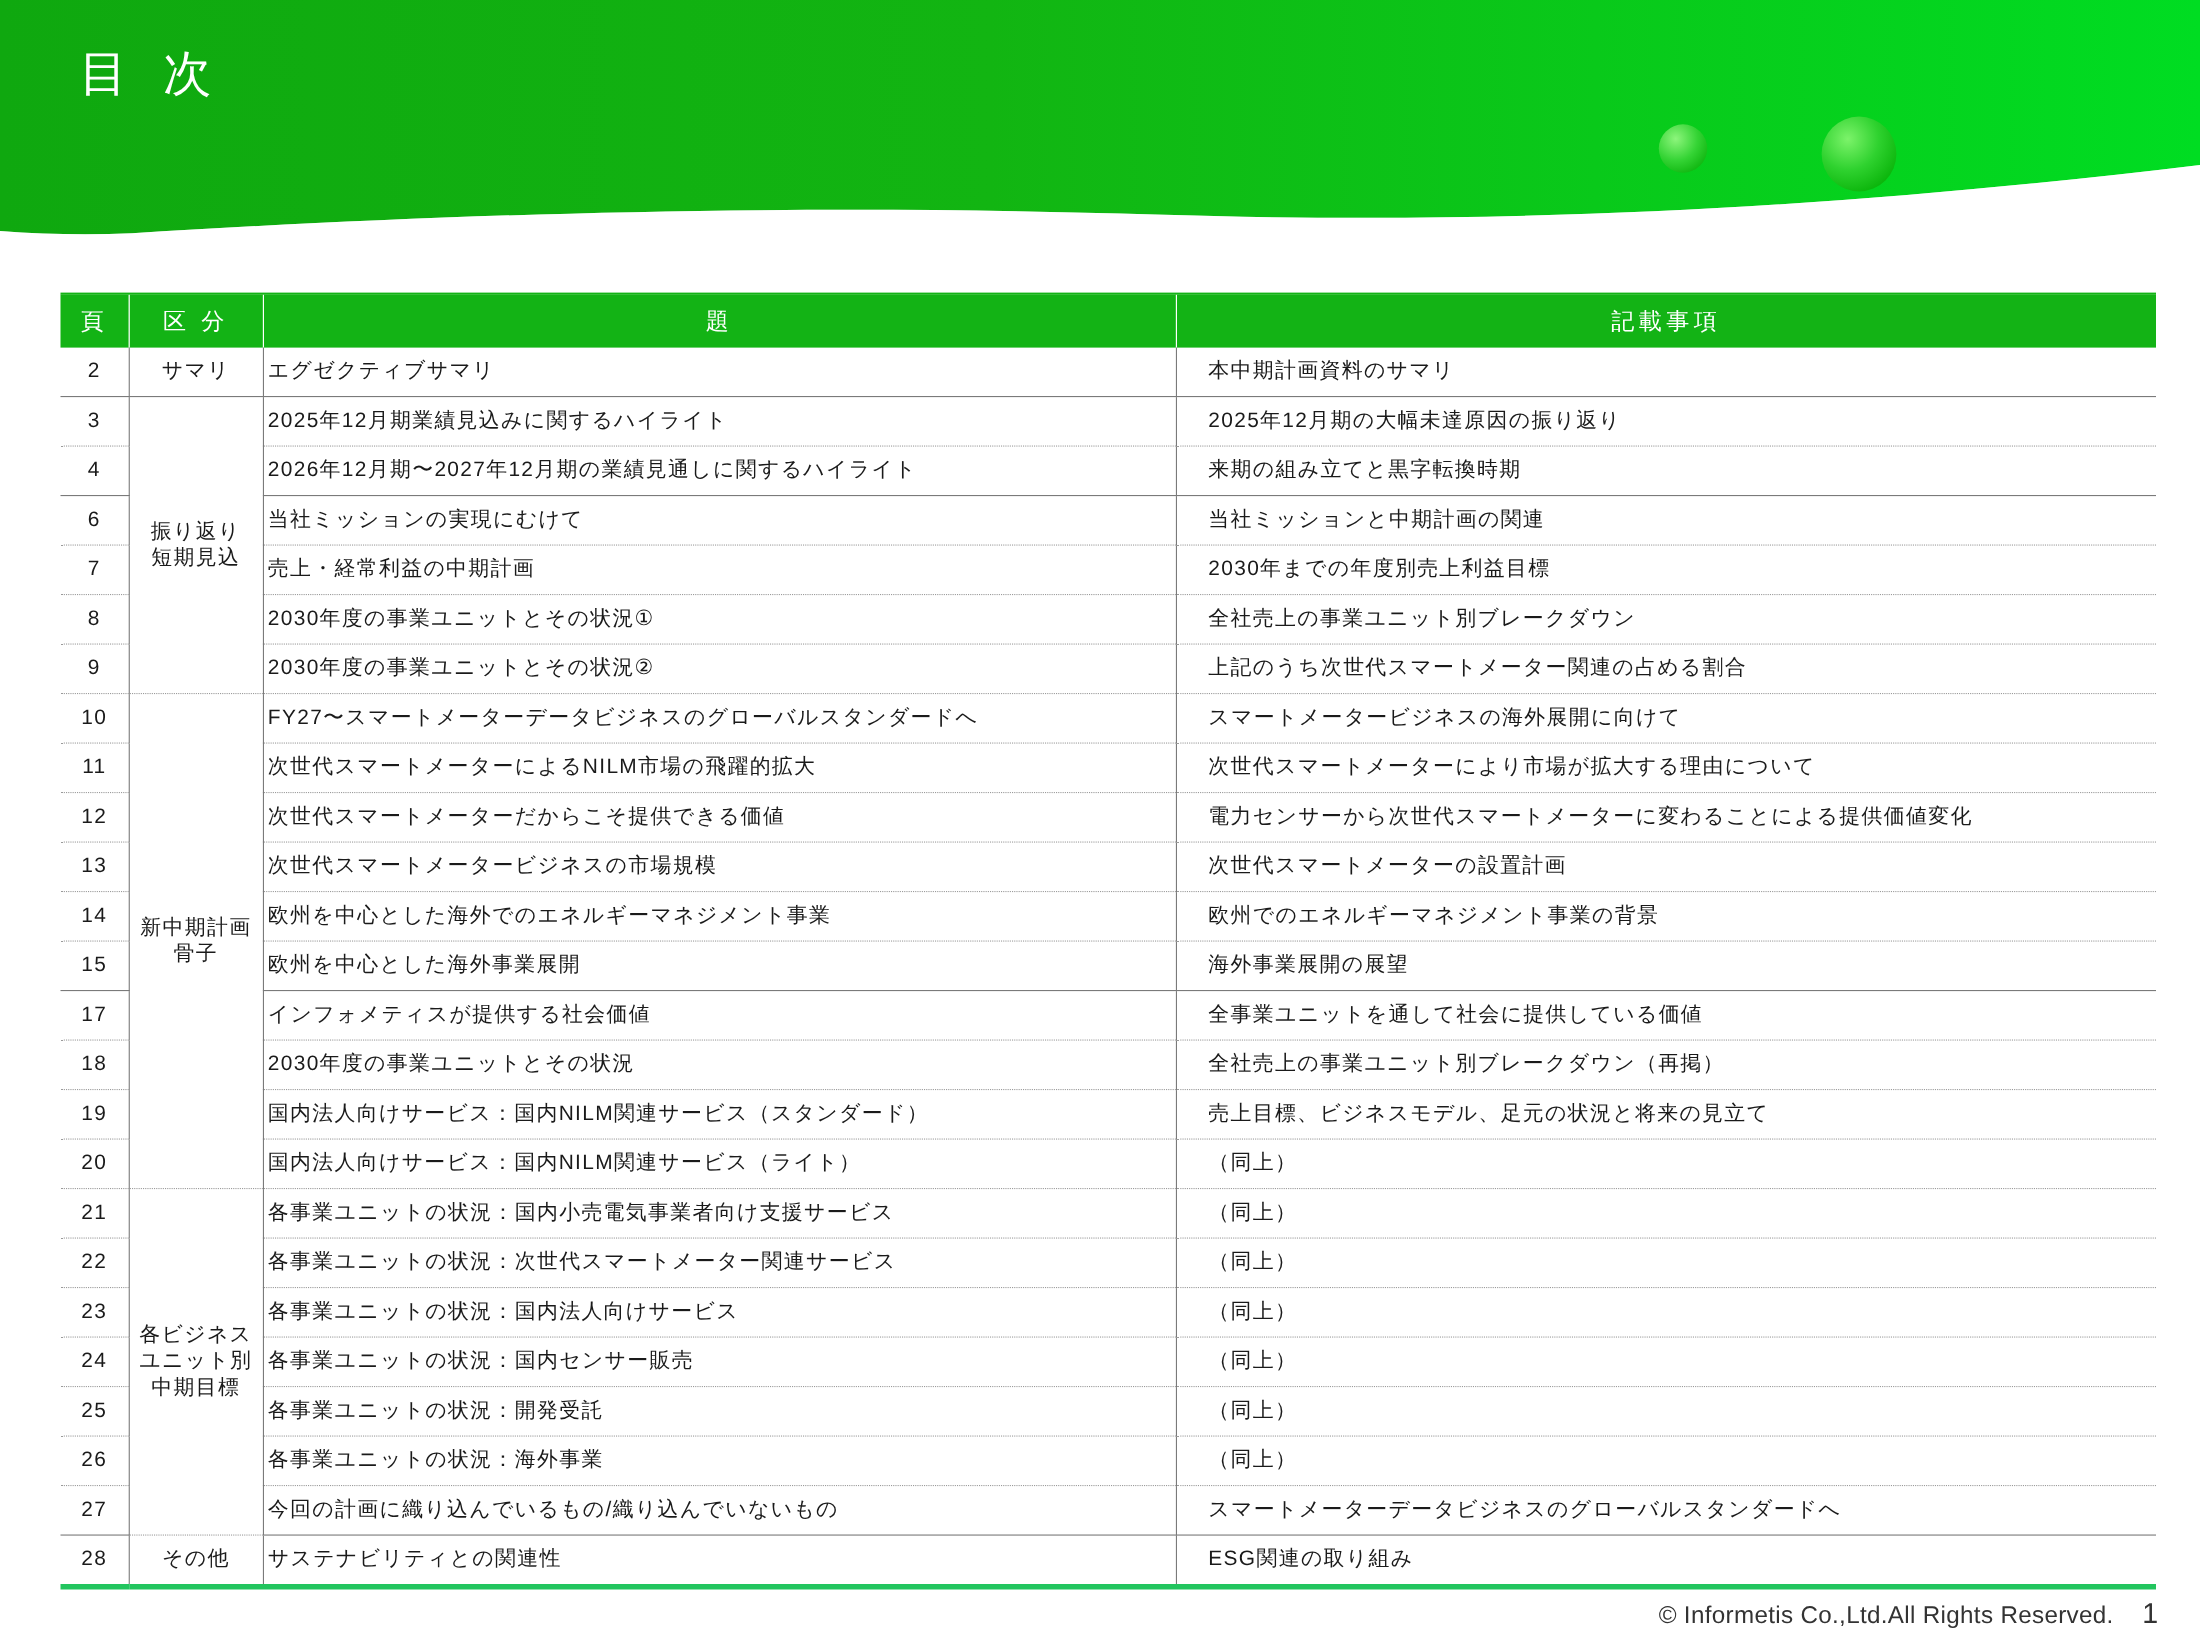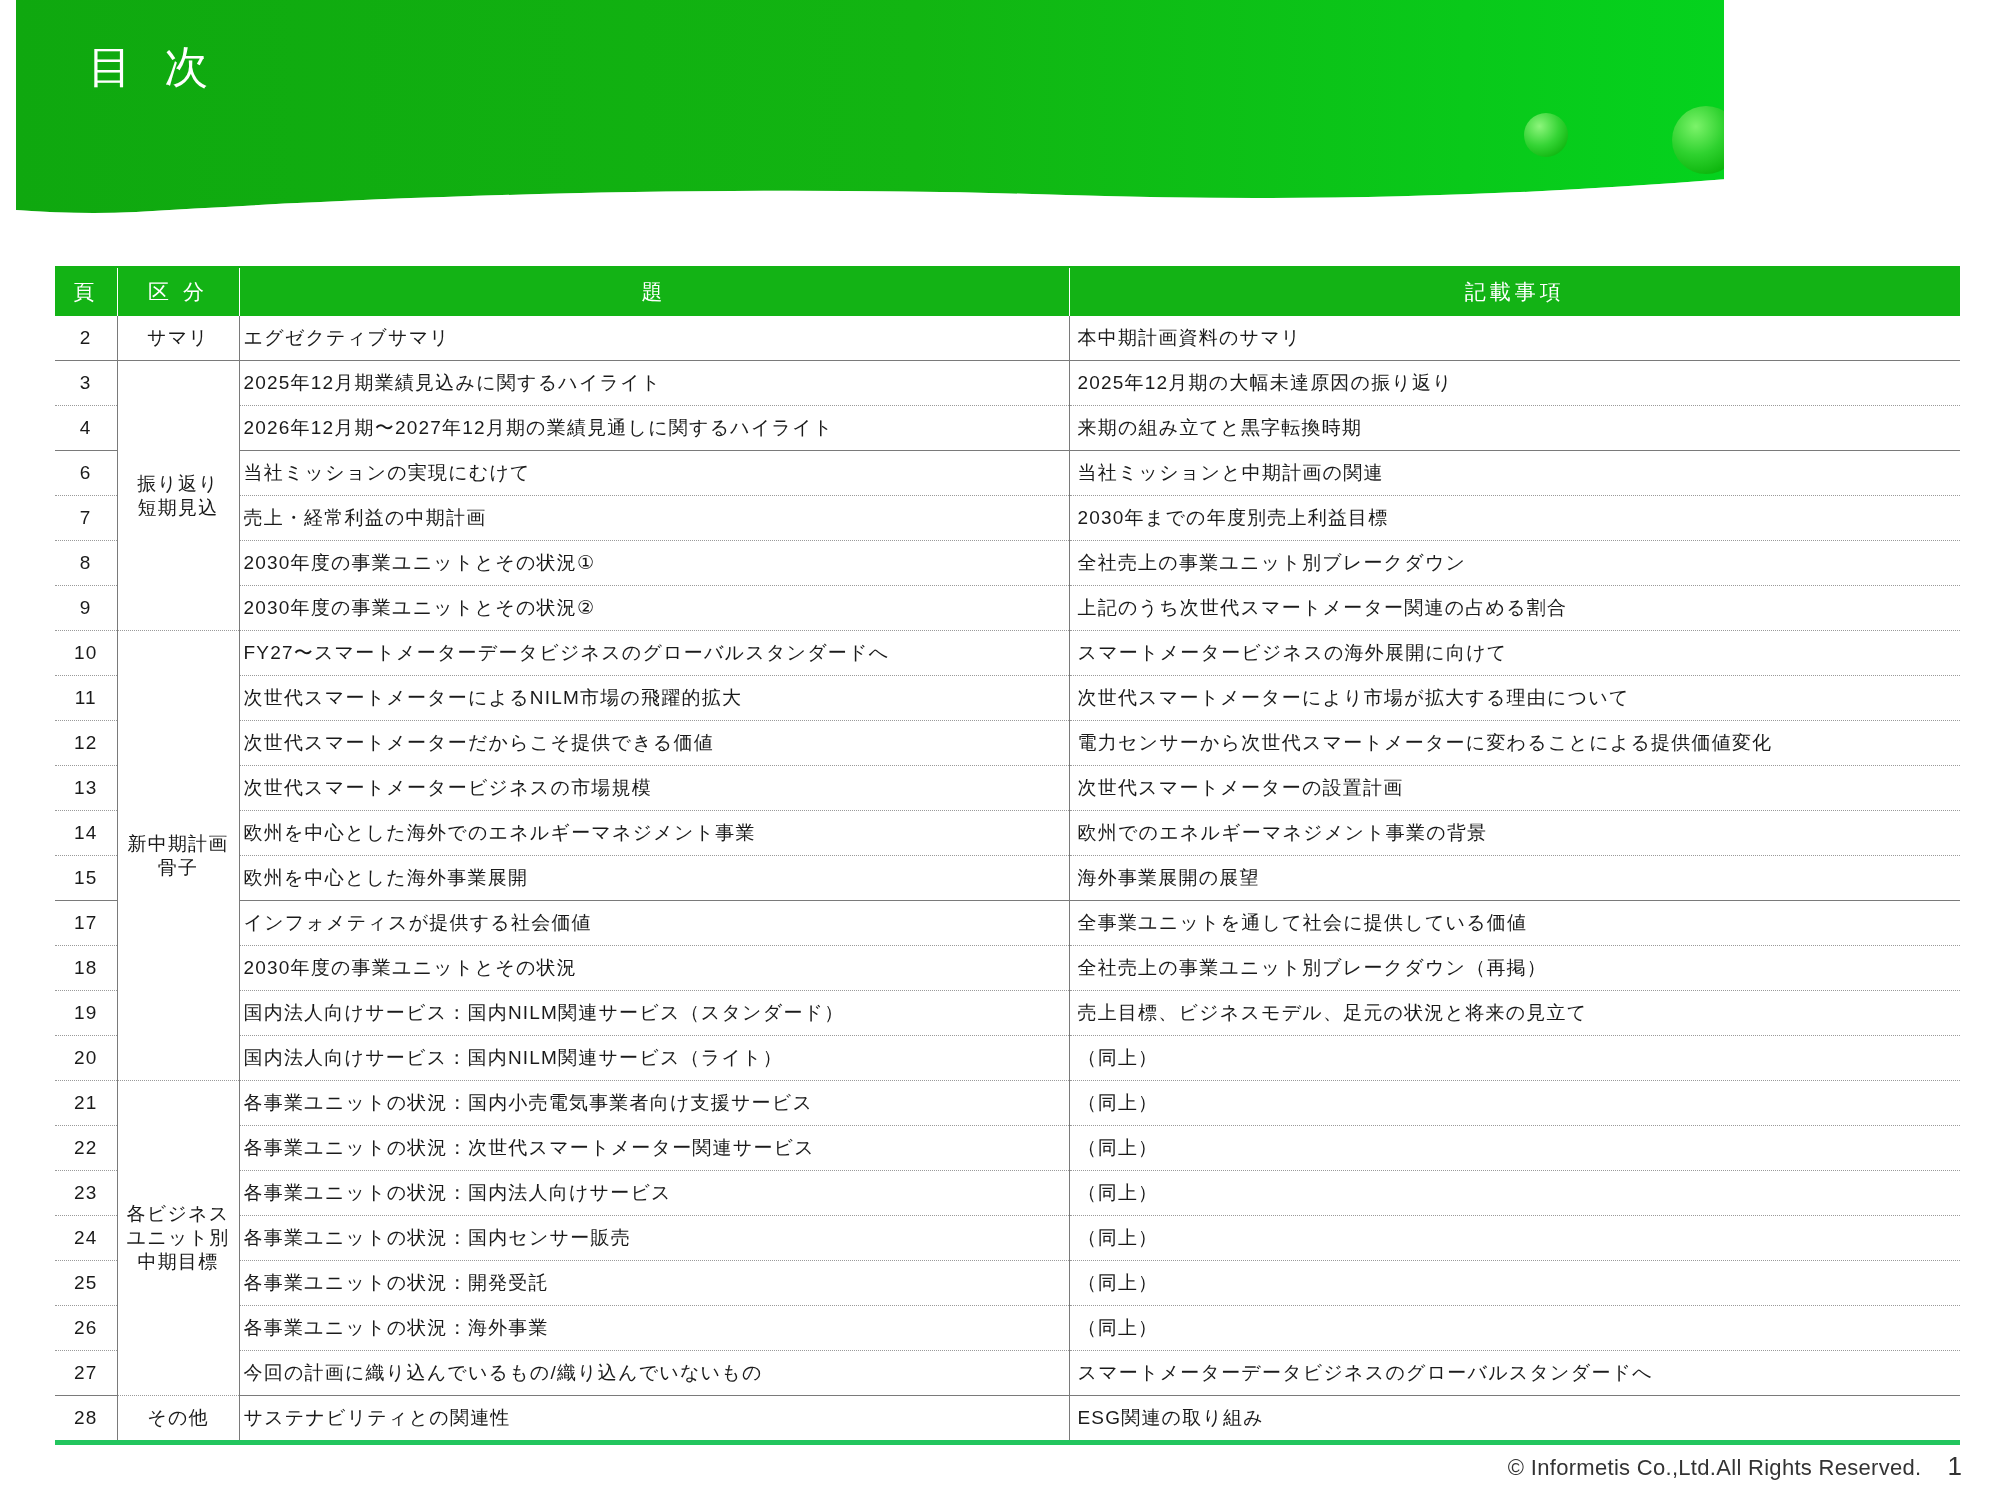--- a/index.html
+++ b/index.html
@@ -12,22 +12,22 @@
     background: #ffffff;
     font-family: "Liberation Sans", "DejaVu Sans", sans-serif;
     overflow: hidden;
     position: relative;
   }
 
   
   .header {
     position: absolute;
     top: 0;
-    left: 16px;
-    width: 1708px;
+    left: 0;
+    width: 2000px;
     height: 218px;
     overflow: hidden;
   }
   .header-svg {
     position: absolute;
     top: 0;
     left: 0;
   }
   .page-title {
     position: absolute;
@@ -97,21 +97,21 @@
     text-align: center;
     border-right: 1px solid #7a7a7a;
     line-height: 1.45;
     font-size: 19px;
   }
   td.title {
     padding-left: 4px;
     border-right: 1px solid #7a7a7a;
   }
   td.desc {
-    padding-left: 8px;
+    padding-left: 29px;
   }
 
   
   .top-rule {
     position: absolute;
     left: 55px;
     top: 266px;
     width: 1905px;
     height: 2px;
     background: #13B315;

